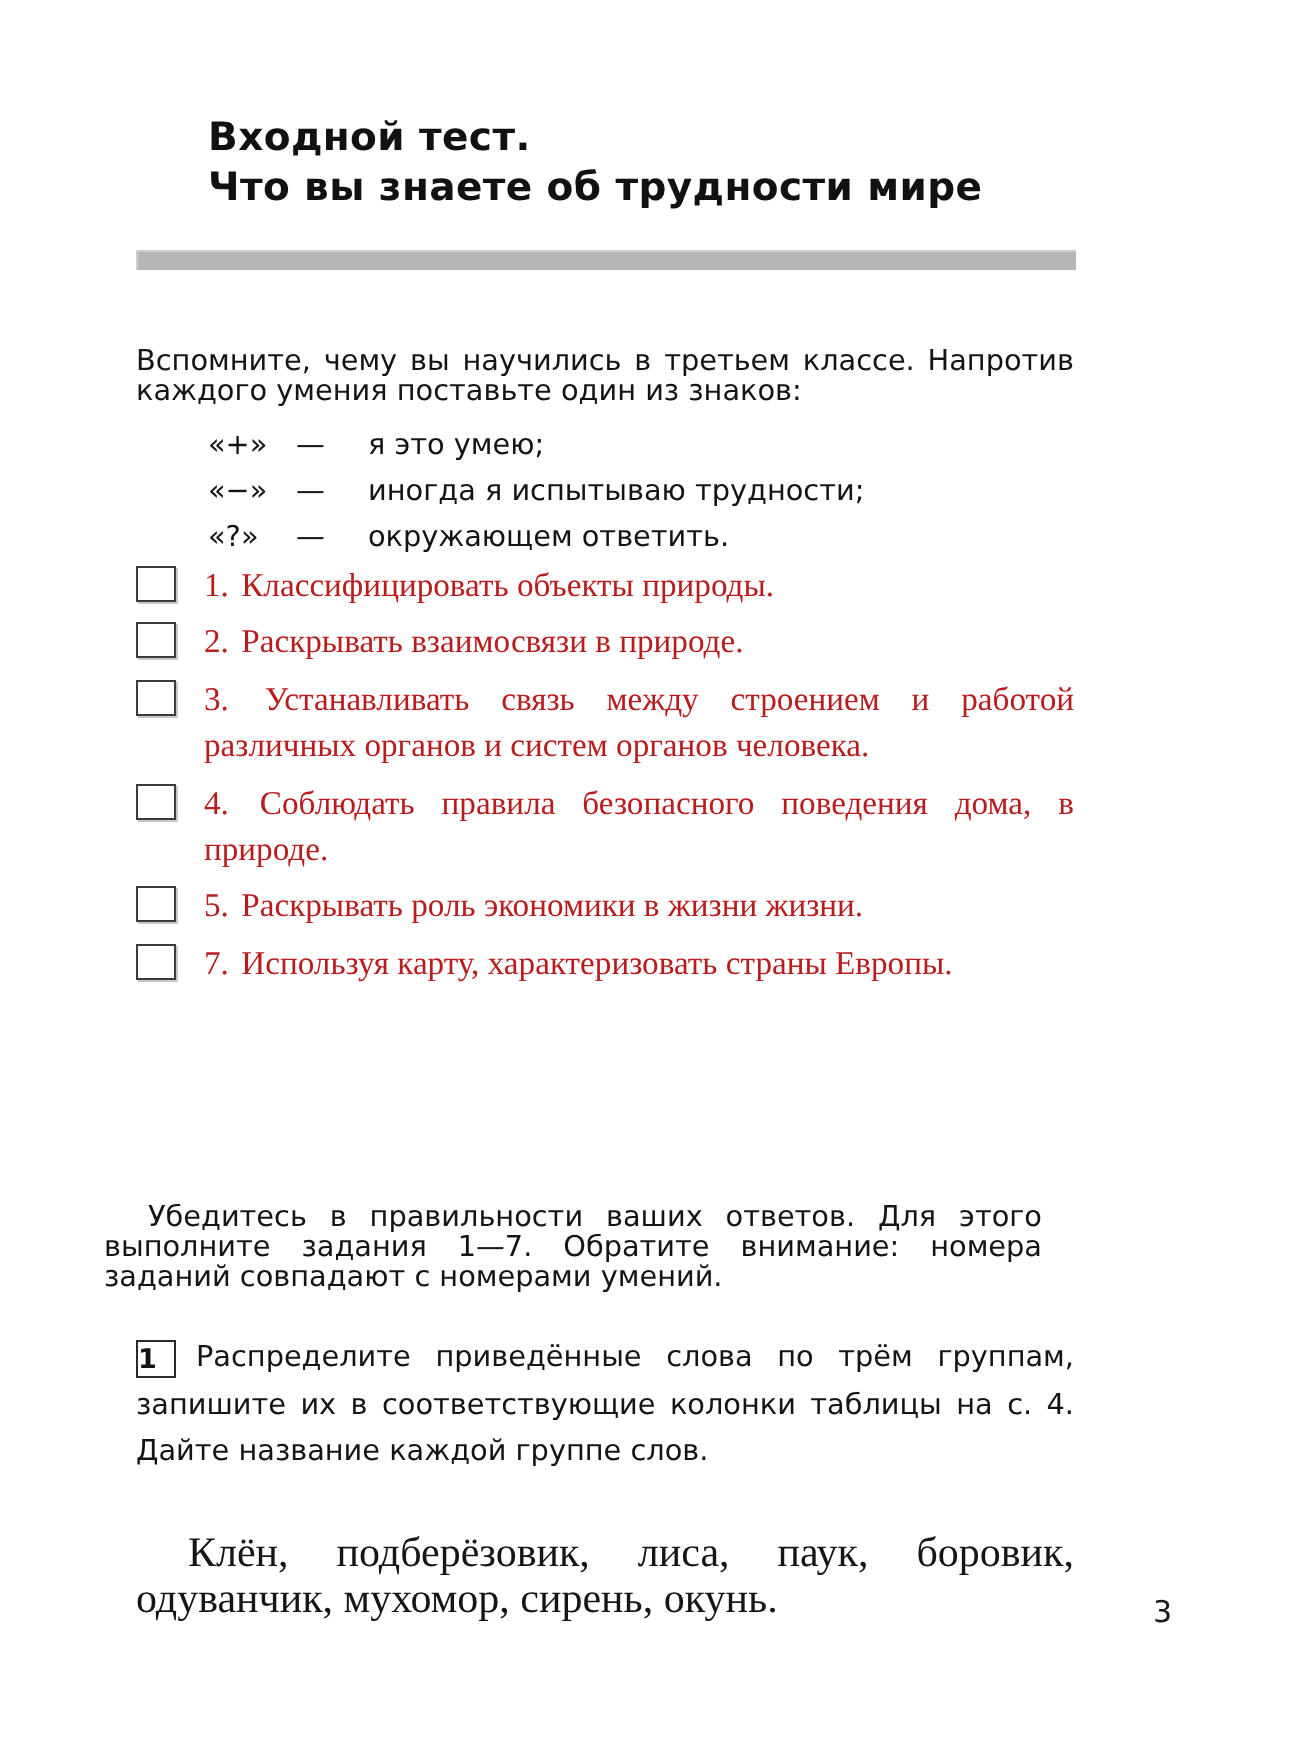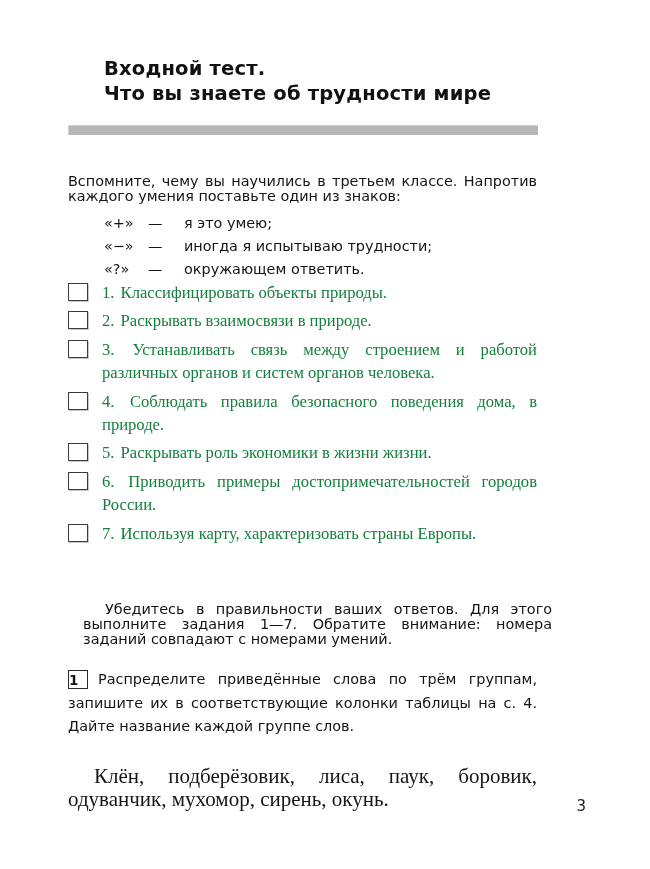--- a/index.html
+++ b/index.html
@@ -107,40 +107,40 @@
     top: 281px;
     width: 469px;
   }
   .skill-item {
     position: relative;
     font-family: "Liberation Serif", serif;
     font-size: 16.6px;
     line-height: 23.4px;
     text-align: justify;
     text-align-last: left;
-    color: #15803d;
+    color: #b91c1c;
     margin-bottom: 5px;
     min-height: 23px;
   }
   .skill-item .cbox {
     float: left;
     width: 20px;
     height: 18px;
     margin: 2px 14px 0 0;
     box-sizing: border-box;
     border: 1.3px solid #3b3b3b;
     background: #ffffff;
     box-shadow: 1px 1px 0 0 #c8c8c8;
   }
   .skill-item .stext { display: block; overflow: hidden; }
   .skill-item .snum { margin-right: 2px; }
 
   
   .confirm {
-    left: 83px;
+    left: 52px;
     top: 565px;
     width: 469px;
     margin-top: 37px;
   }
 
   
   .task {
     position: absolute;
     left: 68px;
     top: 668px;
@@ -241,24 +241,20 @@
     <div class="skill-item">
       <span class="cbox"></span>
       <span class="stext"><span class="snum">4.</span> <span>Соблюдать правила безопасного поведения дома, в природе.</span></span>
     </div>
     <div class="skill-item">
       <span class="cbox"></span>
       <span class="stext"><span class="snum">5.</span> <span>Раскрывать роль экономики в жизни жизни.</span></span>
     </div>
     <div class="skill-item">
       <span class="cbox"></span>
-      <span class="stext"><span class="snum">6.</span> <span>Приводить примеры достопримечательностей городов России.</span></span>
-    </div>
-    <div class="skill-item">
-      <span class="cbox"></span>
       <span class="stext"><span class="snum">7.</span> <span>Используя карту, характеризовать страны Европы.</span></span>
     </div>
   </div>
 
   <p class="sans-para confirm indent">Убедитесь в правильности ваших ответов. Для этого выполните задания 1—7. Обратите внимание: номера заданий совпадают с номерами умений.</p>
 
   <div class="task">
     <div class="task-body">
       <span class="task-num">1</span><span>Распределите приведённые слова по трём группам, запишите их в соответствующие колонки таблицы на с. 4. Дайте название каждой группе слов.</span>
     </div>

